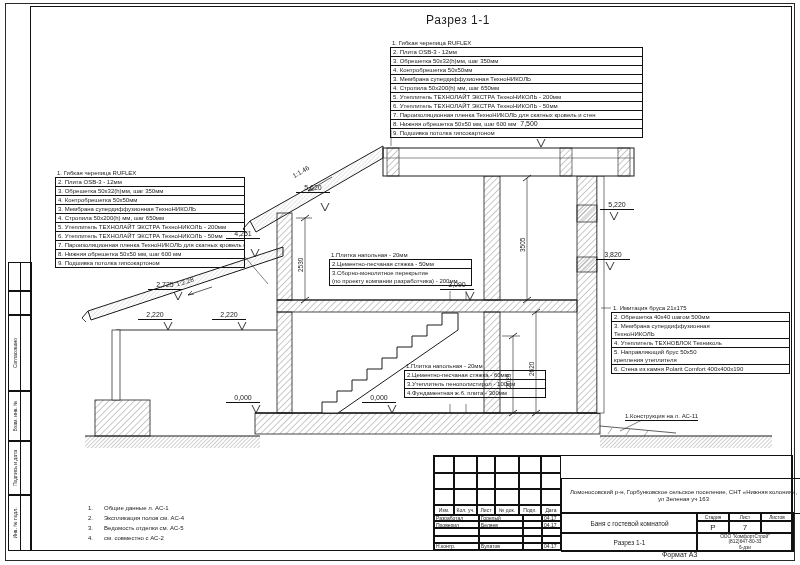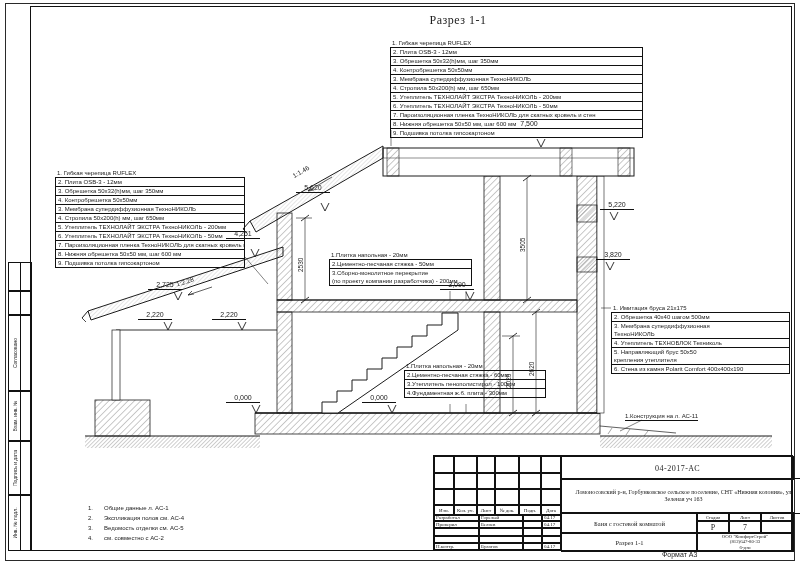--- a/index.html
+++ b/index.html
@@ -1,18 +1,18 @@
 <!DOCTYPE html>
 <html><head>
 <meta charset="utf-8">
 <style>
   html,body{margin:0;padding:0;background:#fff;}
   .sheet{position:relative;width:800px;height:565px;background:#fff;overflow:hidden;
          font-family:"Liberation Sans",sans-serif;color:#1c1c1c;}
-  .abs{position:absolute;font-family:Liberation Serif, serif;}
+  .abs{position:absolute;}
   .border-outer{left:5px;top:3px;width:788px;height:556px;border:1px solid #2a2a2a;}
   .frame{left:30px;top:6px;width:760px;height:543px;border:1.4px solid #111;}
   .dtitle{left:398px;top:13px;width:120px;text-align:center;font-size:12px;letter-spacing:.5px;}
   
   .spec{position:absolute;font-size:6px;line-height:8px;}
   .spec .row{height:8px;padding:0 2px;white-space:nowrap;overflow:hidden;}
   .spec .u{border-bottom:1px solid #111;}
   .spec .box{border:1px solid #111;border-top:none;}
   .spec .sep{border-bottom:1px solid #111;}
   
@@ -346,21 +346,20 @@
       <div></div>
         <div></div>
         <div></div>
         <div></div>
       <div>Н.контр.</div>
         <div>Булатов</div>
         <div></div>
         <div>04.17</div>
     </div>
 
-    <div class="tc" style="left:127px;top:0;width:231px;height:22px;font-size:8px;letter-spacing:.5px">04-2017-АС</div>
     <div class="tc" style="left:127px;top:22px;width:231px;height:34px;font-size:6px;line-height:7.5px;padding:0 6px">Ломоносовский р-н, Горбунковское сельское поселение, СНТ «Нижняя колония», ул Зеленая уч 163</div>
     <div class="tc" style="left:127px;top:56px;width:135px;height:20px;font-size:6.5px">Баня с гостевой комнатой</div>
     <div class="tc" style="left:127px;top:76px;width:135px;height:18px;font-size:6.5px">Разрез 1-1</div>
     <div class="tc" style="left:262px;top:56px;width:32px;height:8px;font-size:4.8px">Стадия</div>
     <div class="tc" style="left:294px;top:56px;width:32px;height:8px;font-size:4.8px">Лист</div>
     <div class="tc" style="left:326px;top:56px;width:32px;height:8px;font-size:4.8px">Листов</div>
     <div class="tc" style="left:262px;top:64px;width:32px;height:12px;font-size:8px">Р</div>
     <div class="tc" style="left:294px;top:64px;width:32px;height:12px;font-size:8px">7</div>
     <div class="tc" style="left:326px;top:64px;width:32px;height:12px;font-size:8px"></div>
     <div class="tc company" style="left:262px;top:76px;width:96px;height:18px">

